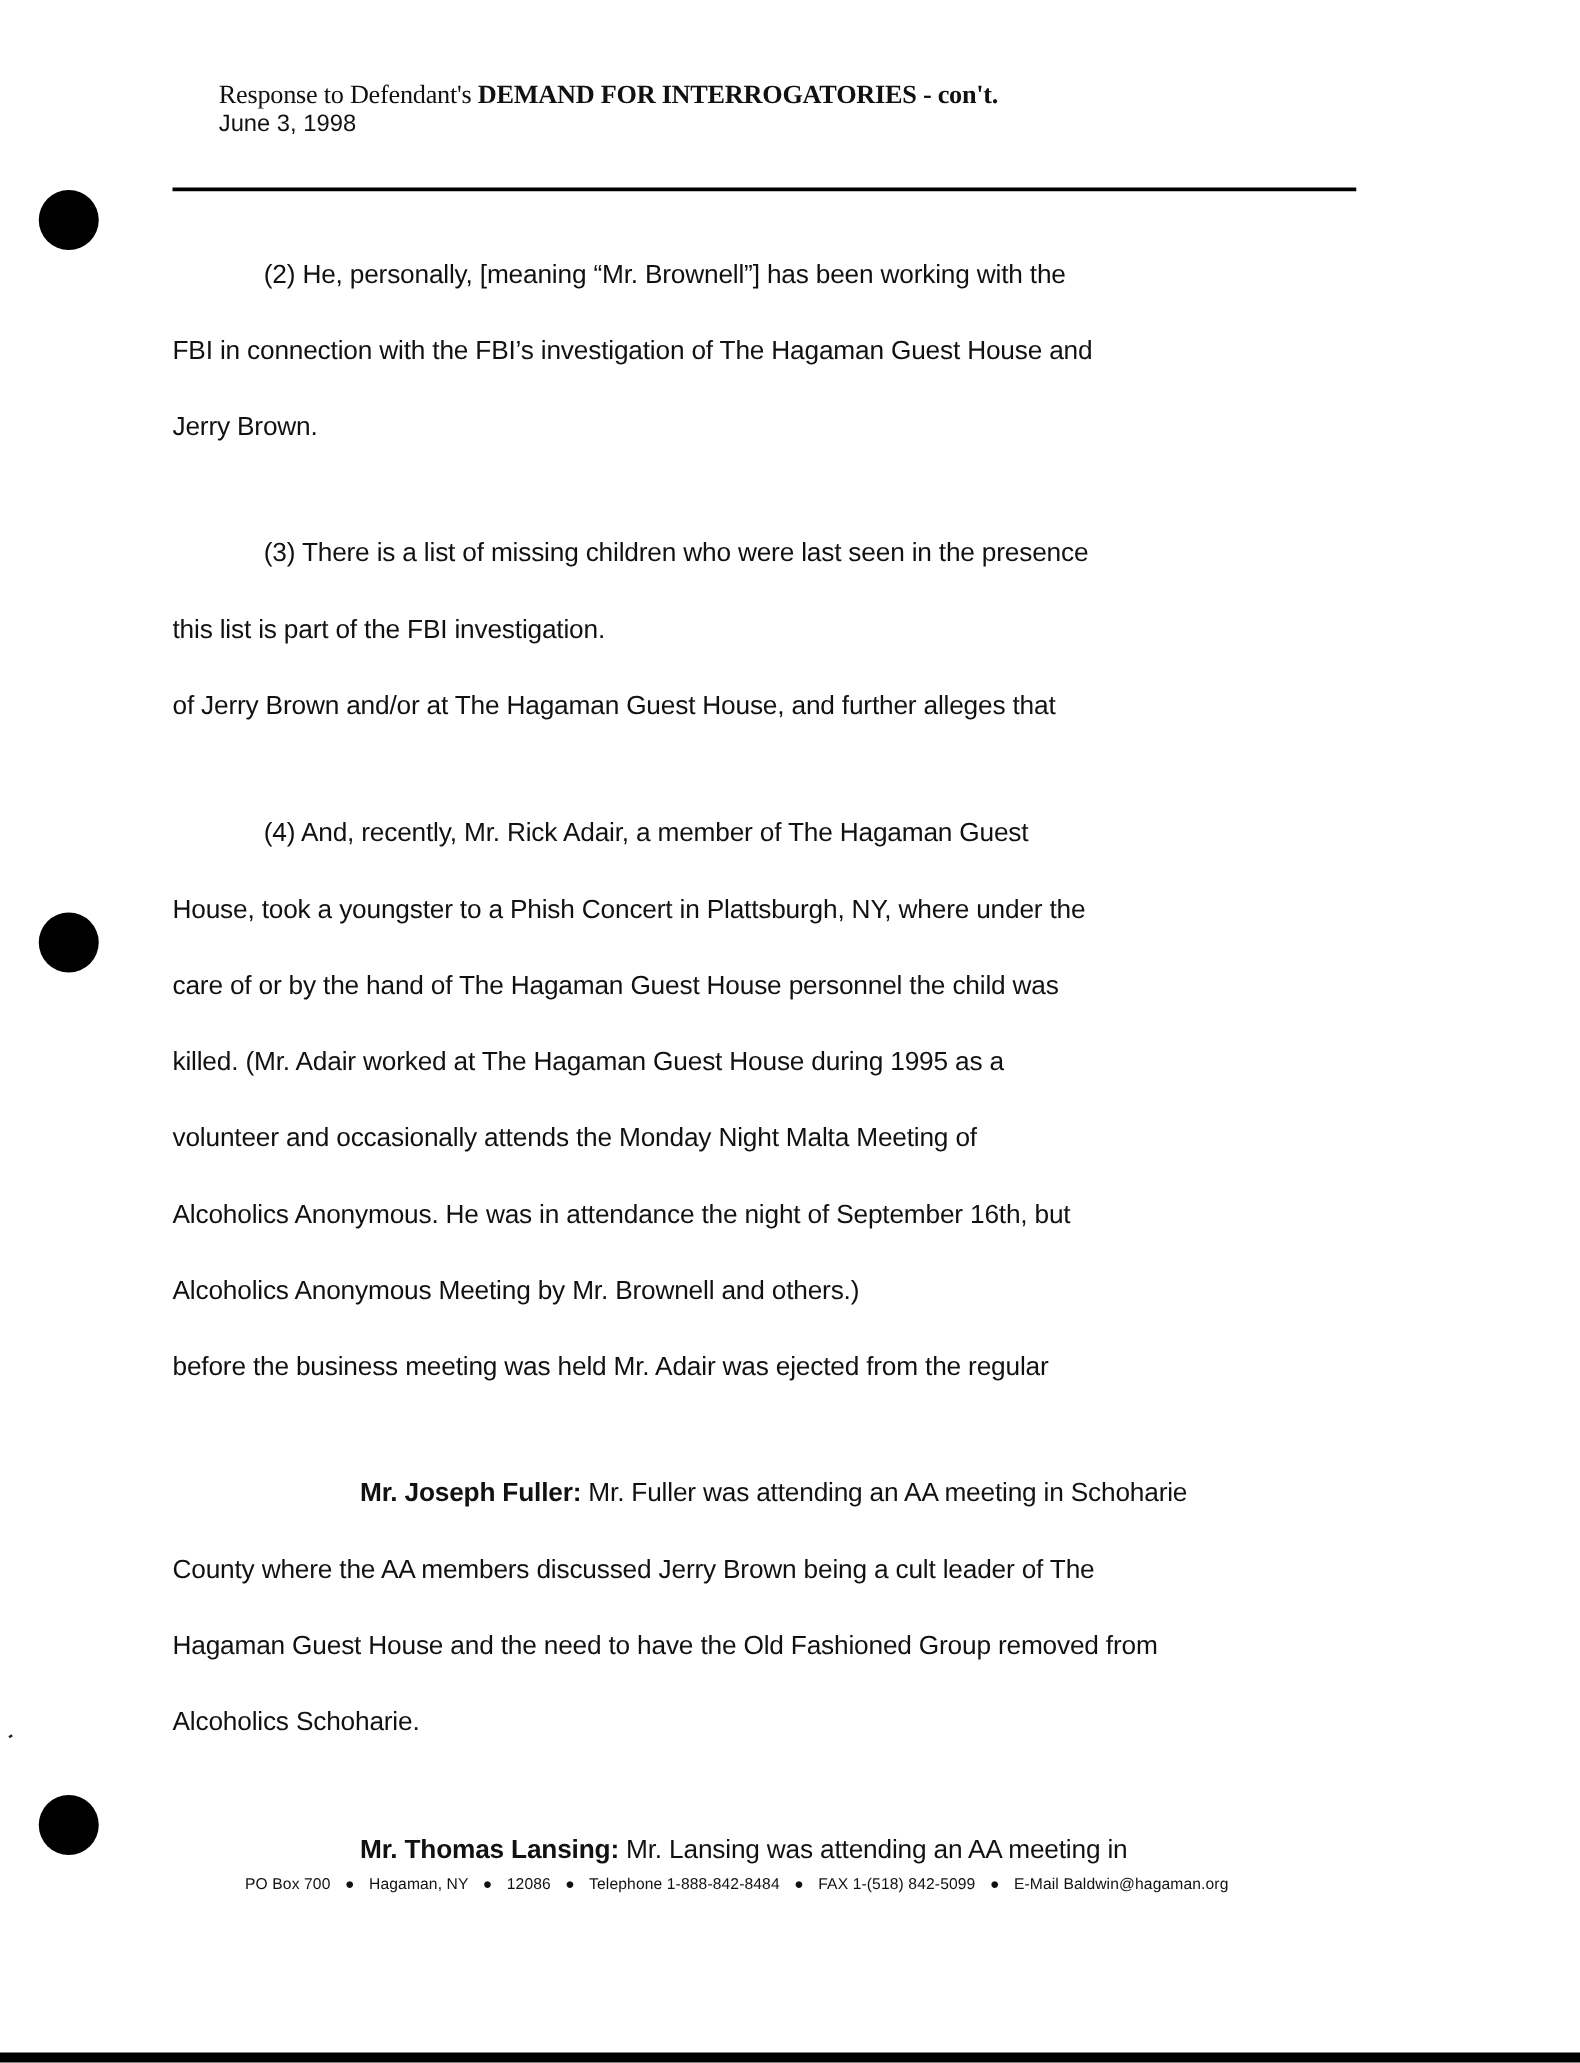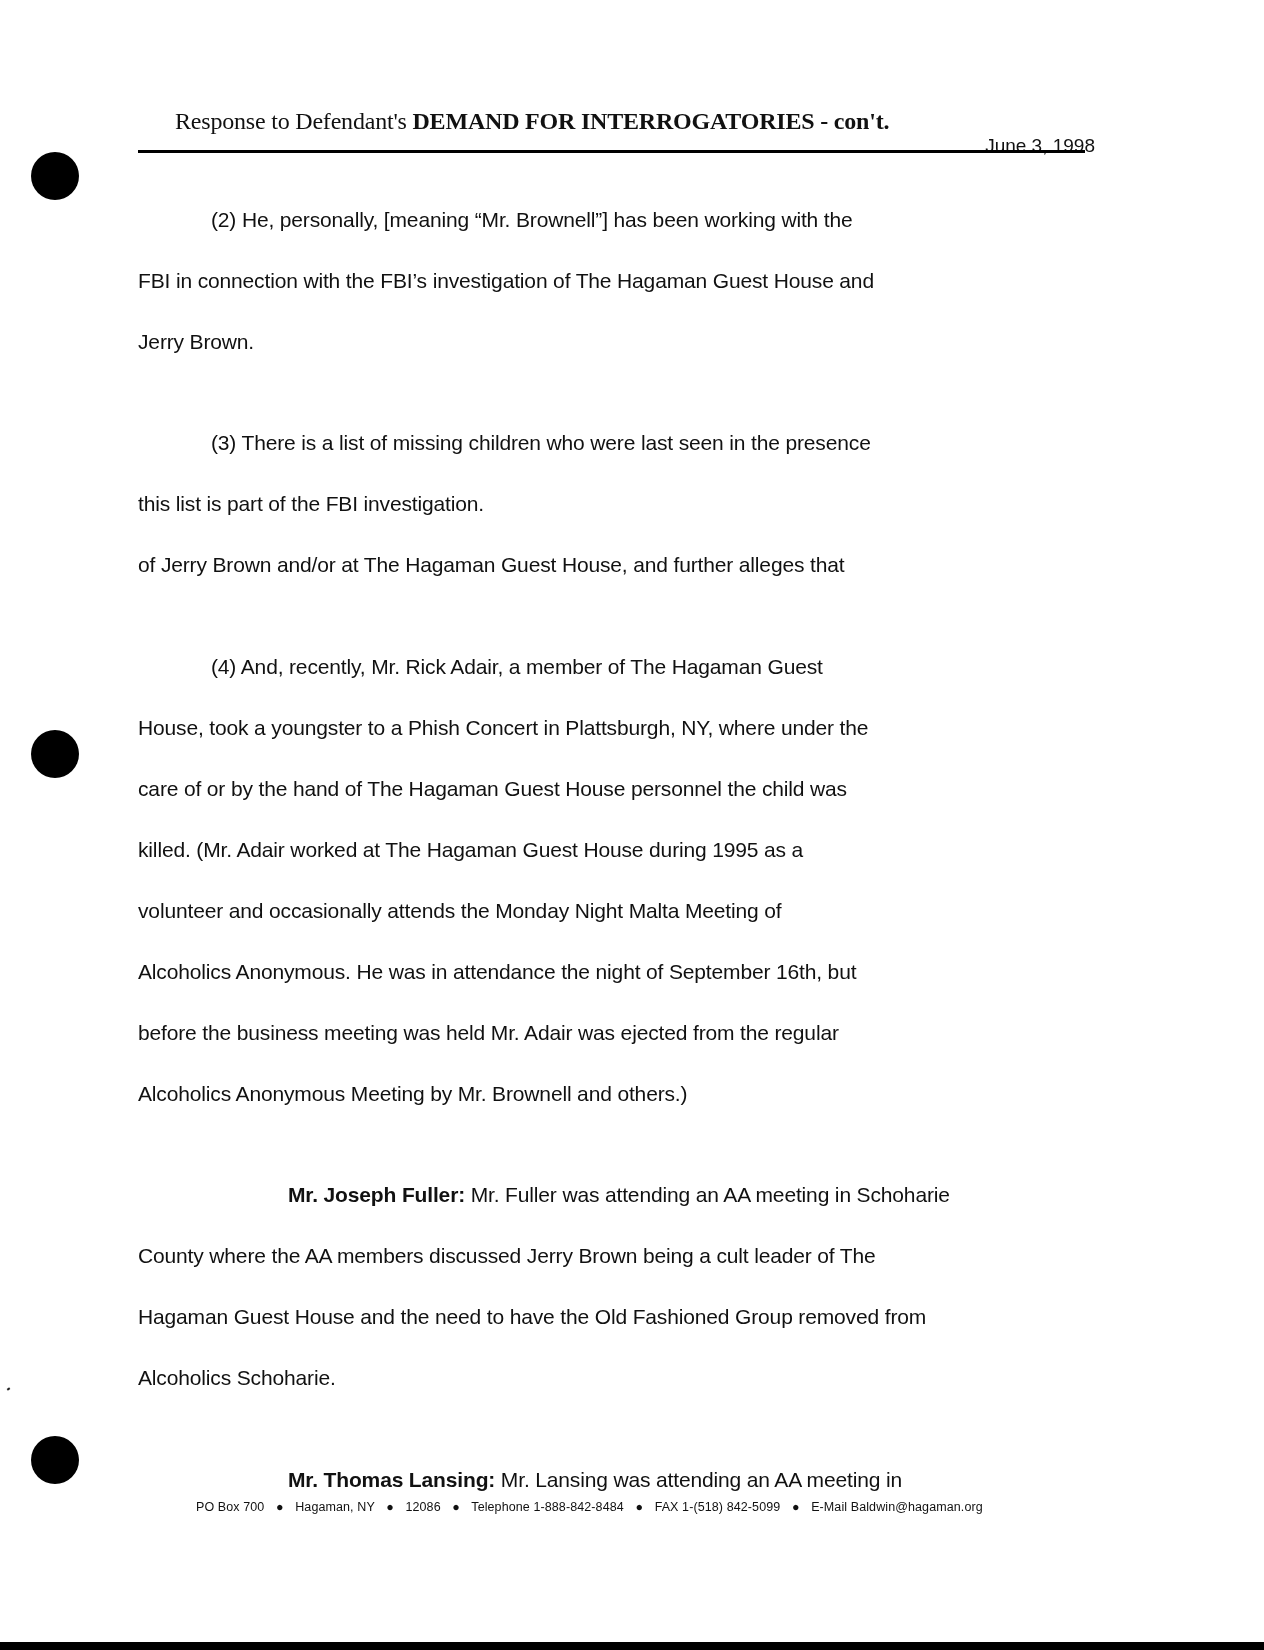--- a/index.html
+++ b/index.html
@@ -31,32 +31,30 @@
       transform: rotate(-35deg);
     }
     .header {
       position: absolute;
       left: 175px;
       top: 62px;
       width: 920px;
     }
     .header .title-line {
       font-family: "Liberation Serif", serif;
-      font-size: 24px;
+      font-size: 21px;
       line-height: 26px;
       letter-spacing: -0.2px;
-      margin-top: 46px;
     }
     .header .title-line b {
       font-weight: bold;
     }
     .header .meta-line {
       font-size: 19px;
       line-height: 23px;
-      text-align: right;
     }
     .header .page-num {
       display: inline-block;
       margin-left: 60px;
     }
     .header-rule {
       position: absolute;
       left: 138px;
       top: 150px;
       width: 947px;
@@ -132,22 +130,22 @@
     <span class="line">of Jerry Brown and/or at The Hagaman Guest House, and further alleges that</span>
   </div>
 
   <div class="para">
     <span class="line indent-num">(4) And, recently, Mr. Rick Adair, a member of The Hagaman Guest</span>
     <span class="line">House, took a youngster to a Phish Concert in Plattsburgh, NY, where under the</span>
     <span class="line">care of or by the hand of The Hagaman Guest House personnel the child was</span>
     <span class="line">killed. (Mr. Adair worked at The Hagaman Guest House during 1995 as a</span>
     <span class="line">volunteer and occasionally attends the Monday Night Malta Meeting of</span>
     <span class="line">Alcoholics Anonymous.  He was in attendance the night of September 16th, but</span>
+    <span class="line">Alcoholics Anonymous Meeting by Mr. Brownell and others.)</span>
     <span class="line">before the business meeting was held Mr. Adair was ejected from the regular</span>
-    <span class="line">Alcoholics Anonymous Meeting by Mr. Brownell and others.)</span>
   </div>
 
   <div class="para">
     <span class="line indent-head"><b>Mr. Joseph Fuller:</b><span> Mr. Fuller was attending an AA meeting in Schoharie</span></span>
     <span class="line">County where the AA members discussed Jerry Brown being a cult leader of The</span>
     <span class="line">Hagaman Guest House and the need to have the Old Fashioned Group removed from</span>
     <span class="line">Alcoholics Schoharie.</span>
   </div>
 
   <div class="para">

